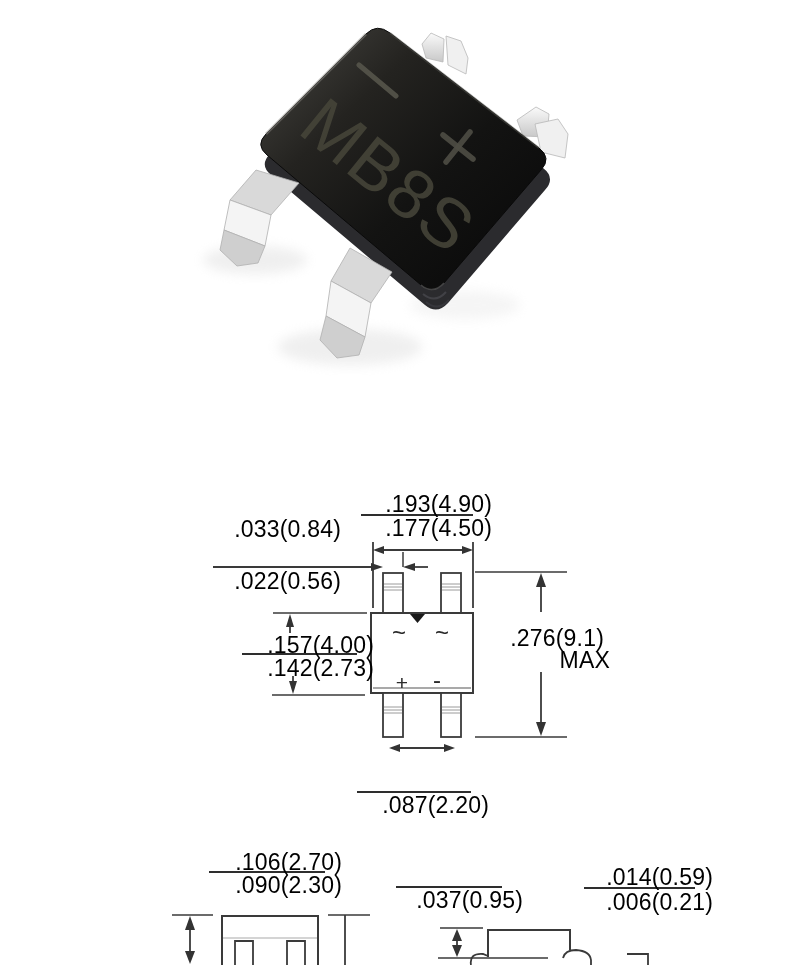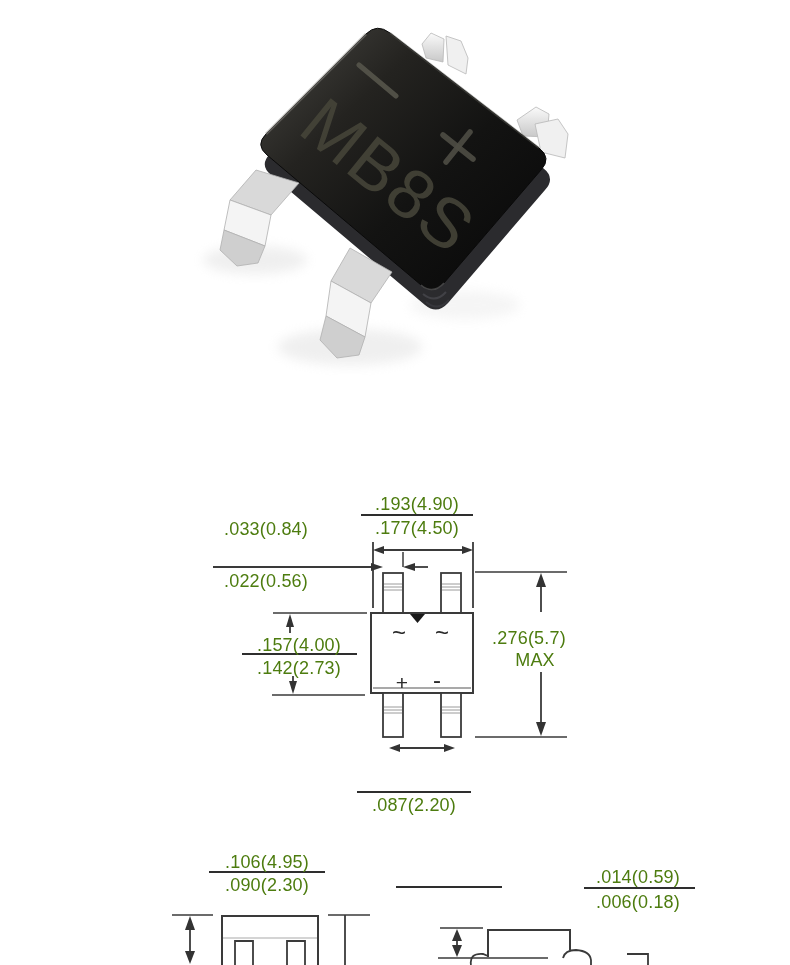--- a/index.html
+++ b/index.html
@@ -2,22 +2,22 @@
 <html><head>
 <meta charset="utf-8">
 <style>
   html,body{margin:0;padding:0;background:#ffffff;}
   .canvas{
     position:relative;width:790px;height:965px;background:#ffffff;
     overflow:hidden;font-family:"Liberation Sans","DejaVu Sans",sans-serif;
   }
   .art{position:absolute;left:0;top:0;}
   .lbl{
-    position:absolute;width:150px;text-align:center;
-    font-size:18px;line-height:22px;color:#4d7c0f;letter-spacing:.2px;
+    position:absolute;width:150px;text-align:right;
+    font-size:23px;line-height:22px;color:#000000;letter-spacing:.2px;
     white-space:nowrap;
   }
   svg text{font-family:"Liberation Sans","DejaVu Sans",sans-serif;}
 </style>
 </head>
 <body>
 
 <div class="canvas">
 
   <svg class="art" width="790" height="965" viewBox="0 0 790 965">
@@ -185,25 +185,26 @@
 
   <div class="lbl" style="left:342px;top:493px">.193(4.90)</div>
   <div class="lbl" style="left:342px;top:517px">.177(4.50)</div>
 
   <div class="lbl" style="left:191px;top:518px">.033(0.84)</div>
   <div class="lbl" style="left:191px;top:570px">.022(0.56)</div>
 
   <div class="lbl" style="left:224px;top:634px">.157(4.00)</div>
   <div class="lbl" style="left:224px;top:657px">.142(2.73)</div>
 
-  <div class="lbl" style="left:454px;top:627px">.276(5.7)</div>
+  <div class="lbl" style="left:454px;top:627px">.276(9.1)</div>
   <div class="lbl" style="left:460px;top:649px">MAX</div>
 
   <div class="lbl" style="left:339px;top:794px">.087(2.20)</div>
 
-  <div class="lbl" style="left:192px;top:851px">.106(4.95)</div>
+  <div class="lbl" style="left:192px;top:851px">.106(2.70)</div>
   <div class="lbl" style="left:192px;top:874px">.090(2.30)</div>
 
+  <div class="lbl" style="left:373px;top:889px">.037(0.95)</div>
 
   <div class="lbl" style="left:563px;top:866px">.014(0.59)</div>
-  <div class="lbl" style="left:563px;top:891px">.006(0.18)</div>
+  <div class="lbl" style="left:563px;top:891px">.006(0.21)</div>
 
 </div>
 
 </body></html>

